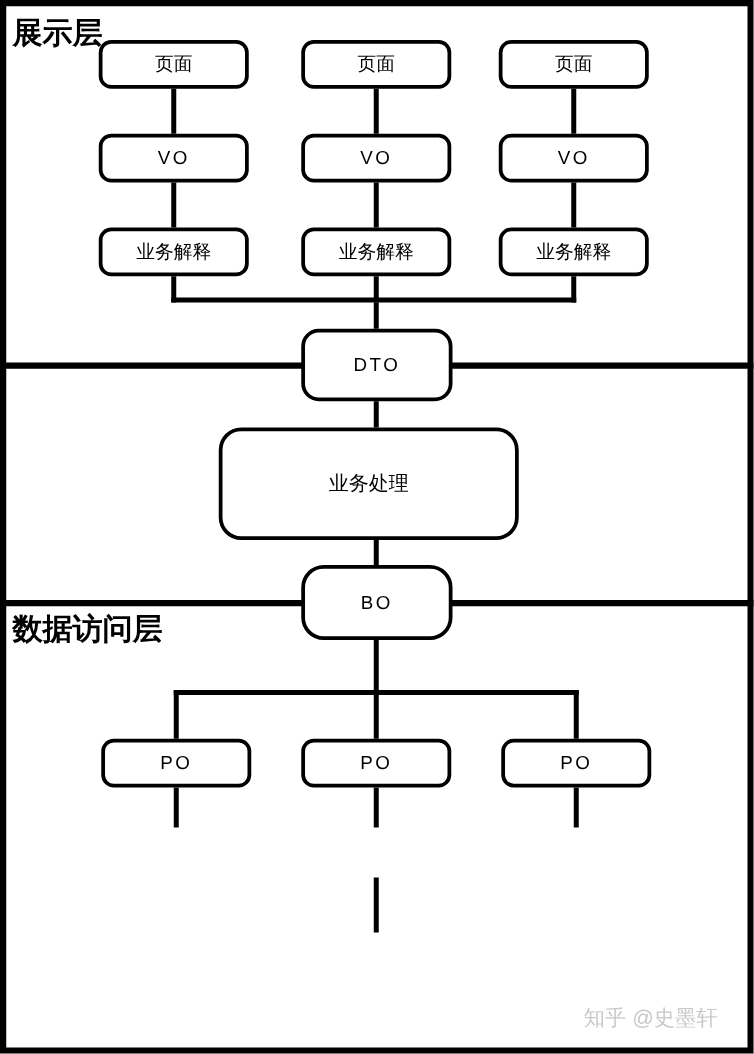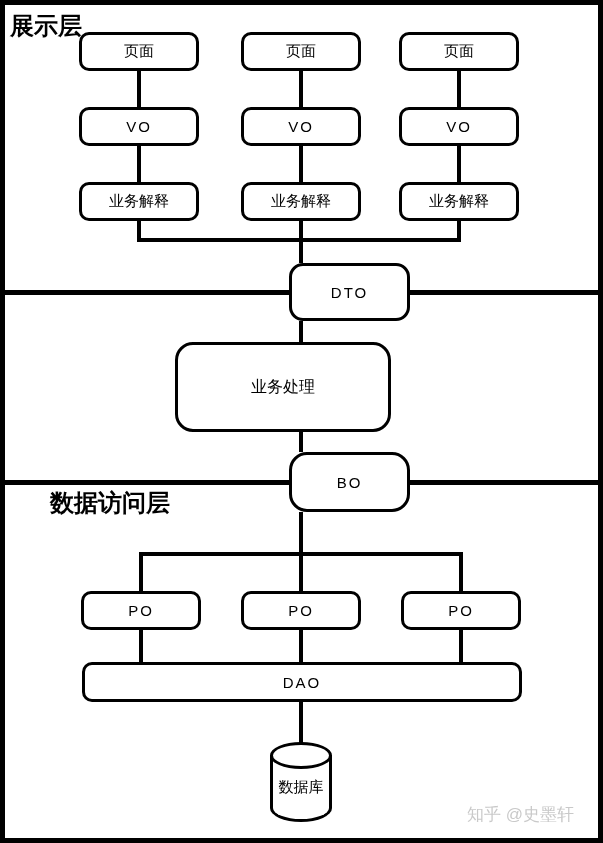--- a/index.html
+++ b/index.html
@@ -36,21 +36,21 @@
     background:var(--bg,#fff);
     border:3px solid var(--line,#000);
     border-radius:10px;
     box-sizing:border-box;
     display:flex;align-items:center;justify-content:center;
     font-size:15px;
     z-index:5;
     white-space:nowrap;
   }
   .box.acro{letter-spacing:2px;font-size:15px;}
-  .box.mid{border-radius:14px;margin-left:48px;}
+  .box.mid{border-radius:14px;}
   .box.big{border-radius:18px;font-size:16px;}
   
   .cyl{position:absolute;z-index:5;}
   .cyl .body{
     position:absolute;left:0;top:13px;width:62px;height:67px;
     box-sizing:border-box;
     background:var(--bg,#fff);
     border-left:3px solid var(--line,#000);
     border-right:3px solid var(--line,#000);
     border-bottom:3px solid var(--line,#000);
@@ -101,46 +101,40 @@
 
   <div class="hline" style="left:139px;top:552px;width:324px;"></div>
   <div class="vline" style="left:139px;top:552px;height:39px;"></div>
   <div class="vline" style="left:459px;top:552px;height:39px;"></div>
   <div class="vline" style="left:139px;top:630px;height:32px;"></div>
   <div class="vline" style="left:299px;top:630px;height:32px;"></div>
   <div class="vline" style="left:459px;top:630px;height:32px;"></div>
   <div class="vline" style="left:299px;top:702px;height:44px;"></div>
 
   <div class="layer-label" style="left:10px;top:10px;">展示层</div>
-  <div class="layer-label" style="left:10px;top:487px;margin-left:40px;">数据访问层</div>
+  <div class="layer-label" style="left:10px;top:487px;">数据访问层</div>
 
   <div class="box" style="left:79px;top:32px;width:120px;height:39px;">页面</div>
   <div class="box" style="left:241px;top:32px;width:120px;height:39px;">页面</div>
   <div class="box" style="left:399px;top:32px;width:120px;height:39px;">页面</div>
 
   <div class="box acro" style="left:79px;top:107px;width:120px;height:39px;">VO</div>
   <div class="box acro" style="left:241px;top:107px;width:120px;height:39px;">VO</div>
   <div class="box acro" style="left:399px;top:107px;width:120px;height:39px;">VO</div>
 
   <div class="box" style="left:79px;top:182px;width:120px;height:39px;">业务解释</div>
   <div class="box" style="left:241px;top:182px;width:120px;height:39px;">业务解释</div>
   <div class="box" style="left:399px;top:182px;width:120px;height:39px;">业务解释</div>
 
   <div class="box acro mid" style="left:241px;top:263px;width:121px;height:58px;">DTO</div>
-  <div class="box big" style="left:175px;top:342px;width:216px;height:90px;">业务处理</div>
+  <div class="box big" style="left:175px;top:342px;width:240px;height:90px;">业务处理</div>
   <div class="box acro mid" style="left:241px;top:452px;width:121px;height:60px;border-radius:18px;">BO</div>
 
   <div class="box acro" style="left:81px;top:591px;width:120px;height:39px;">PO</div>
   <div class="box acro" style="left:241px;top:591px;width:120px;height:39px;">PO</div>
   <div class="box acro" style="left:401px;top:591px;width:120px;height:39px;">PO</div>
 
-  <div class="box acro" style="left:82px;top:662px;width:440px;height:40px;">DAO</div>
 
-  <div class="cyl" style="left:270px;top:742px;width:62px;height:80px;">
-    <div class="body"></div>
-    <div class="top"></div>
-    <div class="lbl">数据库</div>
-  </div>
 
   <div class="watermark" style="left:467px;top:803px;text-align:right;">知乎 @史墨轩</div>
 
   <div class="frame"></div>
 </div>
 
 </body></html>

